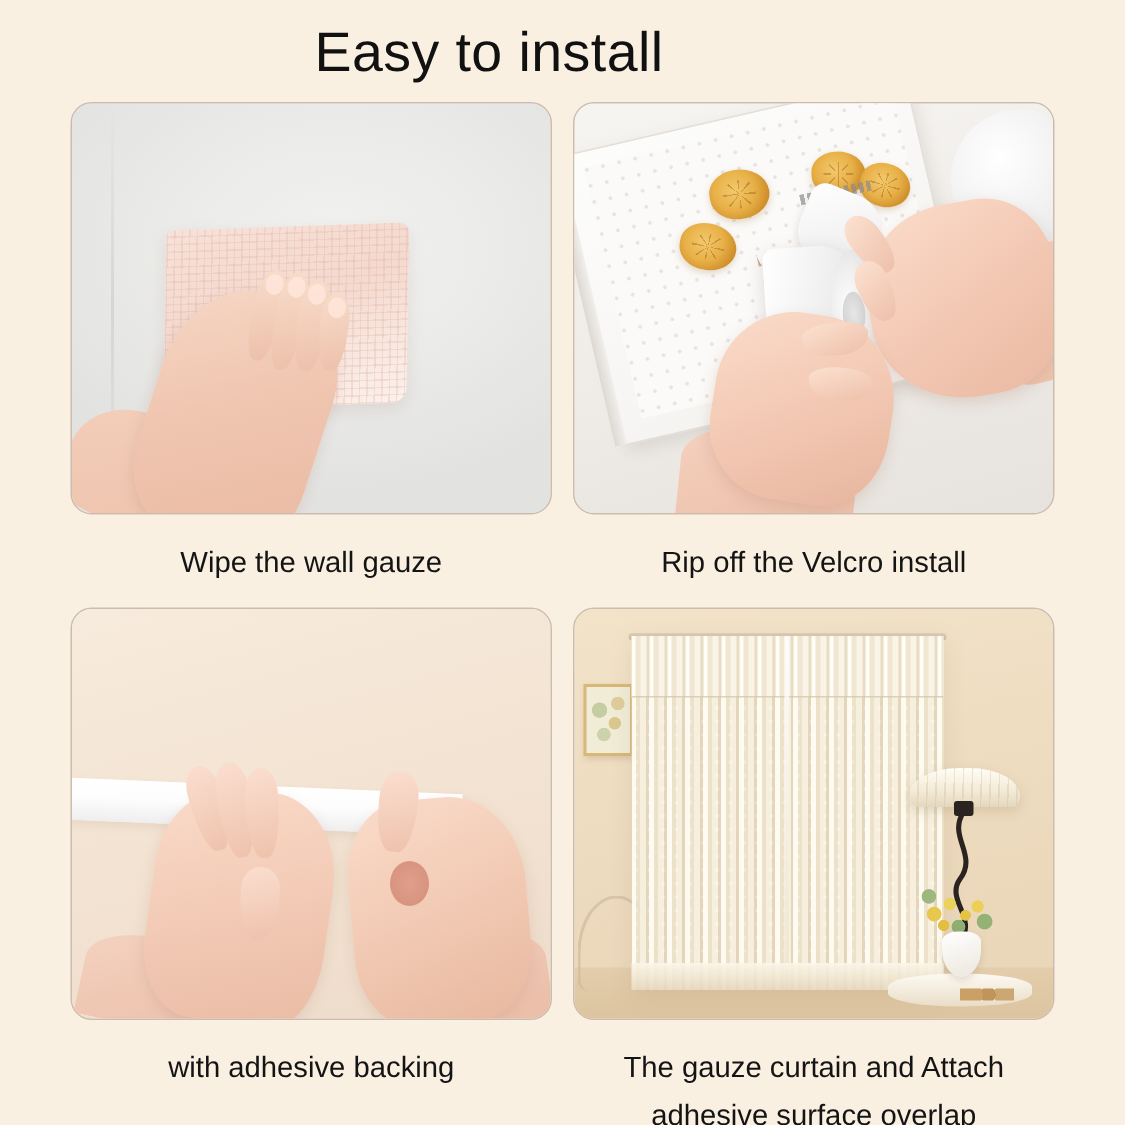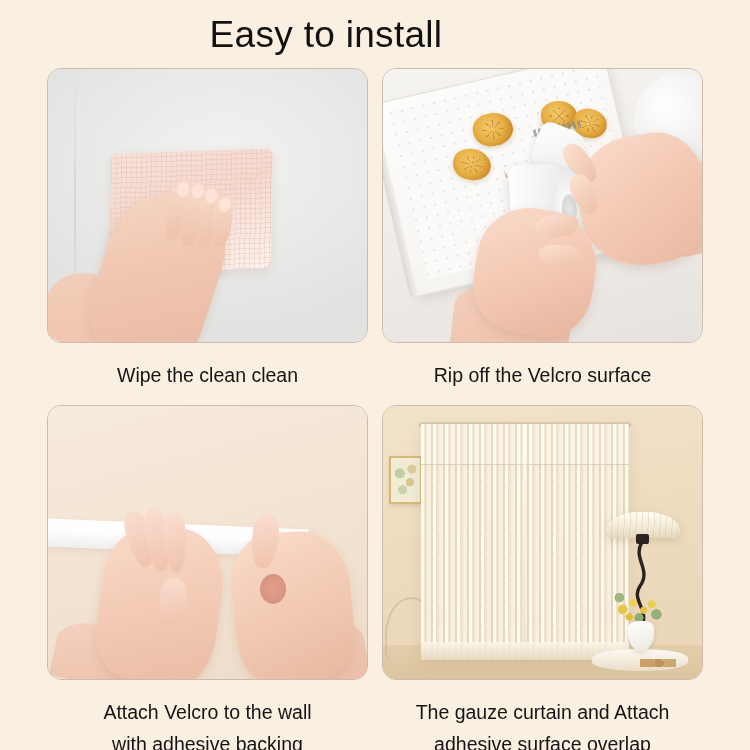--- a/index.html
+++ b/index.html
@@ -451,21 +451,21 @@
             <span class="nail"></span>
           </div>
         <div class="finger p1-f3">
             <span class="nail"></span>
           </div>
         <div class="finger p1-f4">
             <span class="nail"></span>
           </div>
       </div>
       <div class="caption">
-        <div>Wipe the clean clean</div>
+        <div>Wipe the wall gauze</div>
       </div>
     </div>
 
     <div class="step r0 c1">
       <div class="photo">
         <div class="p2-bg"></div>
         <div class="p2-bowl"></div>
         <div class="p2-book">
           <div class="p2-book-spine"></div>
           <div class="p2-book-inner"></div>
@@ -484,42 +484,41 @@
         <div class="p2-hand-r-arm"></div>
         <div class="p2-hand-r"></div>
         <div class="p2-f p2-fa"></div>
         <div class="p2-f p2-fb"></div>
         <div class="p2-hand-l-arm"></div>
         <div class="p2-hand-l"></div>
         <div class="p2-f p2-fc"></div>
         <div class="p2-f p2-fd"></div>
       </div>
       <div class="caption">
-        <div>Rip off the Velcro surface</div>
+        <div>Rip off the Velcro install</div>
       </div>
     </div>
 
     <div class="step r1 c0">
       <div class="photo">
         <div class="p3-wall"></div>
         <div class="p3-strip"></div>
         <div class="p3-strip2"></div>
         <div class="p3-hand-l-arm"></div>
         <div class="p3-hand-l"></div>
         <div class="p3-lf p3-lf1"></div>
         <div class="p3-lf p3-lf2"></div>
         <div class="p3-lf p3-lf3"></div>
         <div class="p3-lf p3-lf4"></div>
         <div class="p3-hand-r-arm"></div>
         <div class="p3-hand-r"></div>
         <div class="p3-gap"></div>
         <div class="p3-thumb"></div>
       </div>
       <div class="caption">
-        <div>Attach Velcro to the wall</div>
         <div>with adhesive backing</div>
       </div>
     </div>
 
     <div class="step r1 c1">
       <div class="photo">
         <div class="p4-room"></div>
         <div class="p4-floor"></div>
         <div class="p4-chair"></div>
         <div class="p4-frame">

